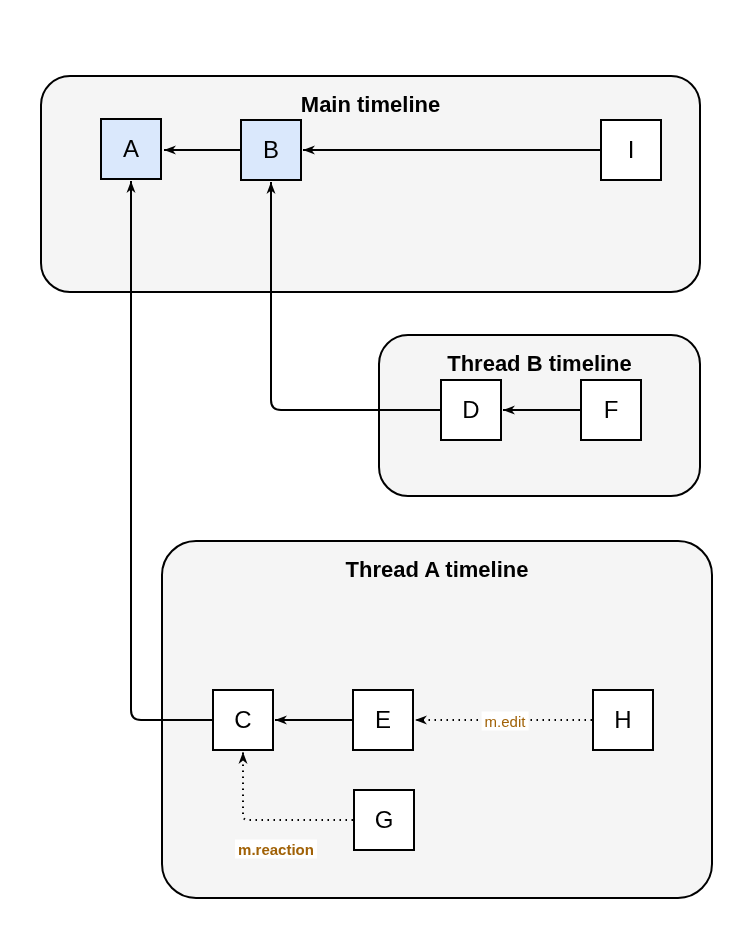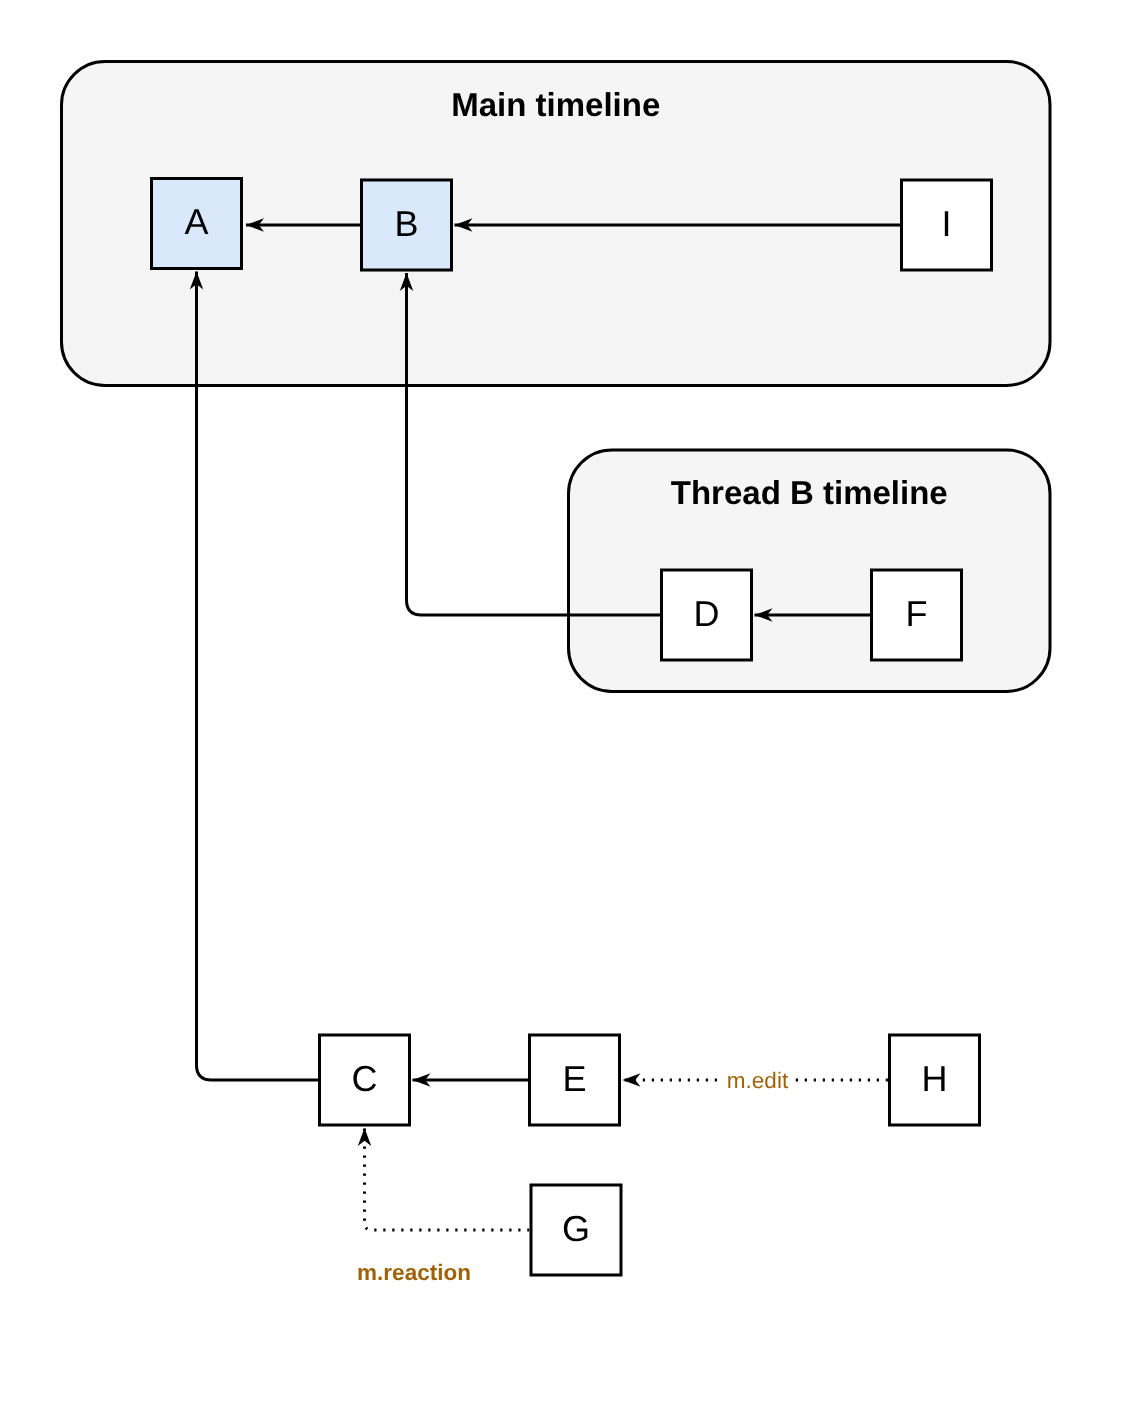--- a/index.html
+++ b/index.html
@@ -21,21 +21,21 @@
     border: 2px solid var(--stroke, #000000);
     box-sizing: border-box;
   }
   .container-title {
     padding-top: 15px;
     text-align: center;
     font-size: 22px;
     font-weight: bold;
     color: #000000;
   }
-  .radius-30 { border-radius: 30px; }
+  .radius-30 { border-radius: 30px; margin-top: 35px; }
   .radius-35 { border-radius: 35px; }
   .edges {
     position: absolute;
     left: 0; top: 0;
     width: 756px;
     height: 942px;
     z-index: 2;
     pointer-events: none;
   }
   .node {
@@ -72,20 +72,23 @@
 <div class="canvas">
 
   <div class="container radius-30" style="left:40px; top:40px; width:661px; height:218px;">
     <div class="container-title">Main timeline</div>
   </div>
 
   <div class="container radius-30" style="left:378px; top:299px; width:323px; height:163px;">
     <div class="container-title">Thread B timeline</div>
   </div>
 
+  <div class="container radius-35" style="left:161px; top:540px; width:552px; height:359px;">
+    <div class="container-title">Thread A timeline</div>
+  </div>
 
   <svg class="edges" viewBox="0 0 756 942" xmlns="http://www.w3.org/2000/svg">
     <defs>
       <marker id="arrow" viewBox="0 0 13 10" markerUnits="userSpaceOnUse" markerWidth="13" markerHeight="10" refX="12.5" refY="5" orient="auto">
         <path d="M0.5,0.5 L12.5,5 L0.5,9.5 L4,5 Z" fill="#000000"></path>
       </marker>
     </defs>
 
     <path d="M240,150 L164,150" stroke="#000000" stroke-width="2" fill="none" marker-end="url(#arrow)"></path>
     <path d="M600,150 L303,150" stroke="#000000" stroke-width="2" fill="none" marker-end="url(#arrow)"></path>

